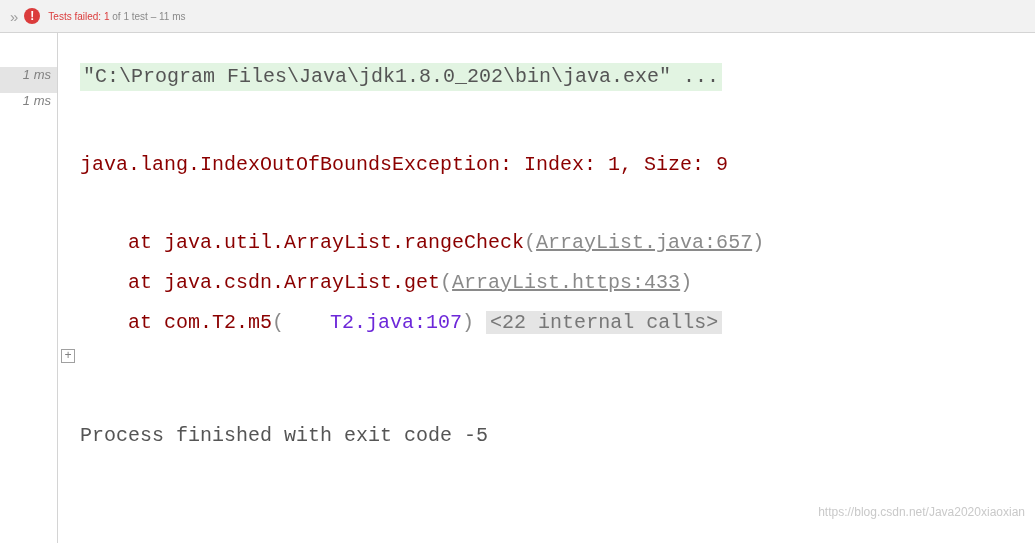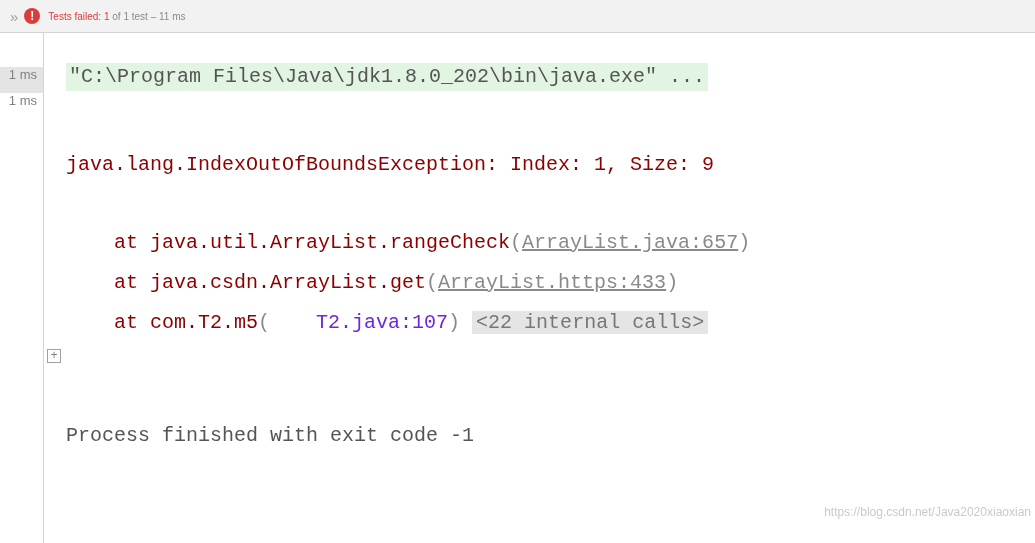--- a/index.html
+++ b/index.html
@@ -44,25 +44,26 @@
       line-height: 1;
     }
     .status-text { font-size: 10px; }
     .status-red { color: #db3c3c; }
     .status-grey { color: #8a8a8a; }
     .layout {
       display: flex;
       height: calc(100% - 33px);
     }
     .timing-col {
-      width: 44px;
+      width: 58px;
       border-right: 1px solid #d4d4d4;
       padding-top: 34px;
       font-size: 13px;
       color: #808080;
+      font-style: italic;
     }
     .timing-col div {
       text-align: right;
       padding-right: 6px;
       height: 26px;
     }
     .timing-col div:first-child {
       background: #e4e4e4;
     }
     .console {
@@ -114,21 +115,21 @@
       margin-left: 46px;
     }
     .internal-calls {
       background: #e5e5e5;
       color: #777;
       padding: 0 4px;
     }
     .exit-line { color: #555; margin-top: 85px; }
     .watermark {
       position: absolute;
-      right: 4px;
+      right: 10px;
       bottom: 22px;
       font-size: 12px;
       color: #c9c9c9;
       font-family: Arial, sans-serif;
     }
   </style>
 </head>
 <body>
 
 <div class="header-bar">
@@ -151,17 +152,17 @@
     <div class="line"><span class="cmd-line">"C:\Program Files\Java\jdk1.8.0_202\bin\java.exe" ...</span></div>
 
     <div class="line exc-line">java.lang.IndexOutOfBoundsException: Index: 1, Size: 9</div>
 
     <div class="stack">
       <div class="line"><span class="stack-at">    at java.util.ArrayList.rangeCheck</span><span class="paren">(</span><span class="link-grey">ArrayList.java:657</span><span class="paren">)</span></div>
       <div class="line"><span class="stack-at">    at java.csdn.ArrayList.get</span><span class="paren">(</span><span class="link-grey">ArrayList.https:433</span><span class="paren">)</span></div>
       <div class="line"><span class="stack-at">    at com.T2.m5</span><span class="paren">(</span><span class="link-blue">T2.java:107</span><span class="paren">)</span> <span class="internal-calls">&lt;22 internal calls&gt;</span></div>
     </div>
 
-    <div class="line exit-line">Process finished with exit code -1</div>
+    <div class="line exit-line">Process finished with exit code -5</div>
 
     <div class="watermark">https://blog.csdn.net/Java2020xiaoxian</div>
   </div>
 </div>
 
 </body></html>

